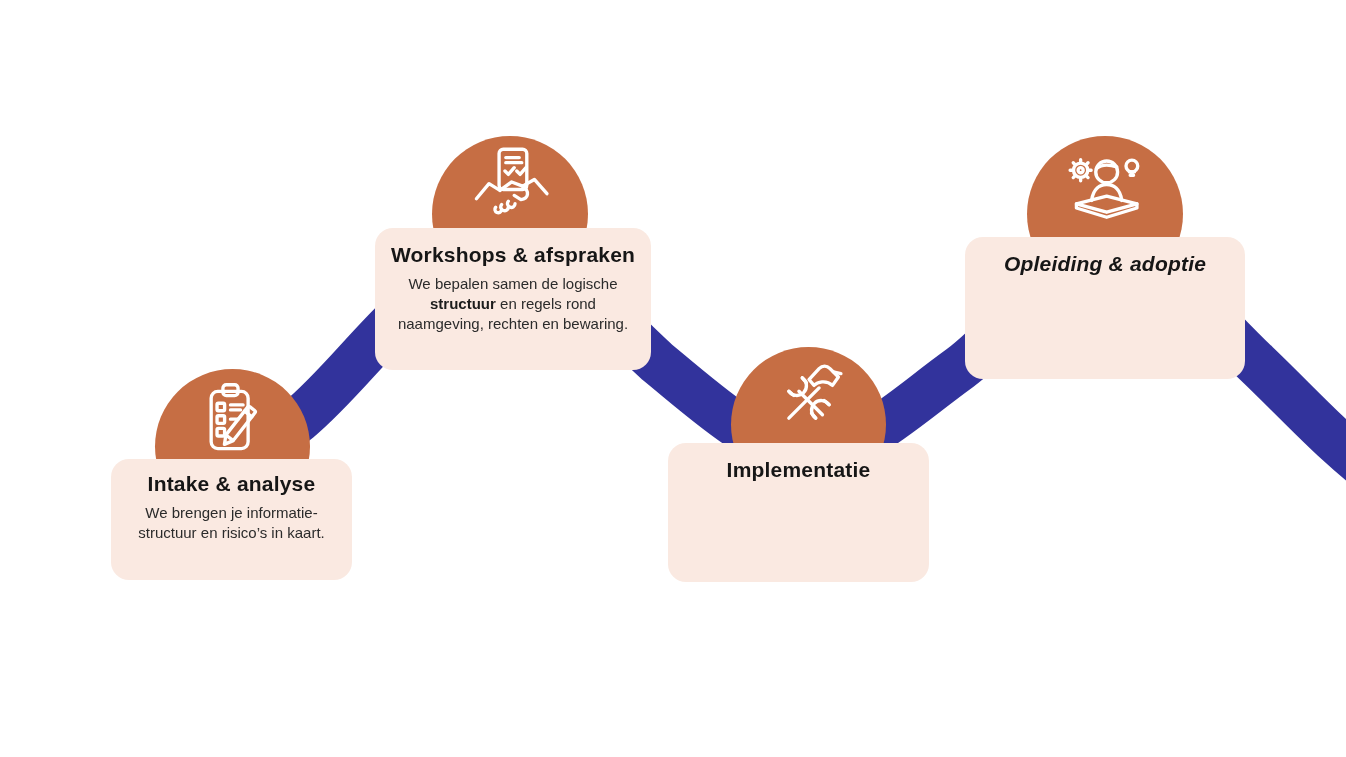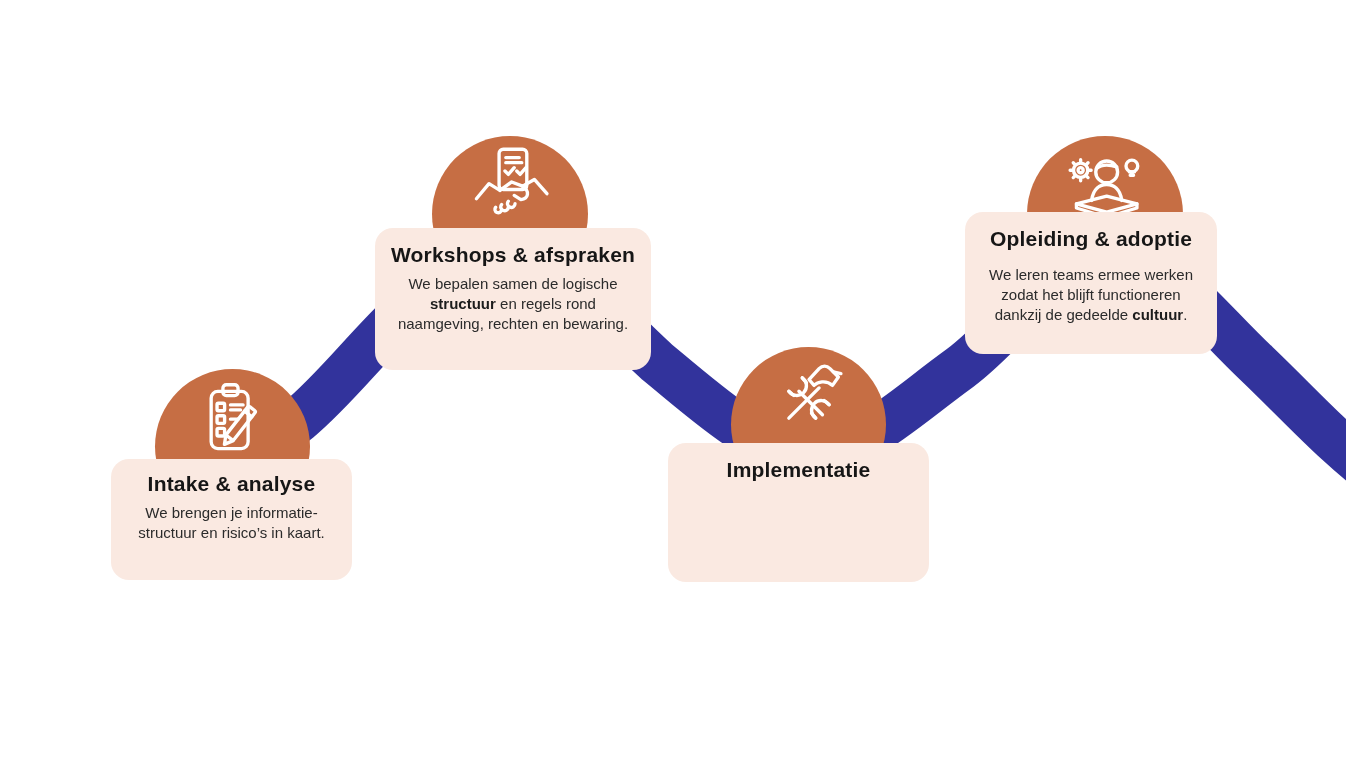--- a/index.html
+++ b/index.html
@@ -40,21 +40,21 @@
   .card-body .b{font-weight:700; color:#1c1c1c;}
   
   #circle-1{left:155px;top:369px;width:155px;height:155px;}
   #circle-2{left:432px;top:136px;width:156px;height:156px;}
   #circle-3{left:731px;top:347px;width:155px;height:155px;}
   #circle-4{left:1027px;top:136px;width:156px;height:156px;}
   
   #card-1{left:111px;top:459px;width:241px;height:121px;padding-top:13px;}
   #card-2{left:375px;top:228px;width:276px;height:142px;}
   #card-3{left:668px;top:443px;width:261px;height:139px;}
-  #card-4{left:965px;top:212px;width:252px;height:142px;}
+  #card-4{left:965px;top:237px;width:280px;height:142px;font-style:italic;}
 </style>
 </head>
 <body>
 
 <div class="stage">
 
   <svg class="ribbon-svg" width="1346" height="757" viewBox="0 0 1346 757" aria-hidden="true">
     <path d="M 232 455
              C 300 440 345 368 402 314
              C 447 272 472 258 512 258
@@ -150,18 +150,15 @@
     <p class="card-body"><span>We brengen je informatie-
 structuur en risico’s in kaart.</span></p>
   </div>
 
   <div class="step-card gap-lg" id="card-3">
     <h2 class="card-title">Implementatie</h2>
   </div>
 
   <div class="step-card gap-lg" id="card-4">
     <h2 class="card-title">Opleiding &amp; adoptie</h2>
-    <p class="card-body"><span>We leren teams ermee werken
-zodat het blijft functioneren
-dankzij de gedeelde </span><span class="b">cultuur</span><span>.</span></p>
   </div>
 
 </div>
 
 </body></html>

